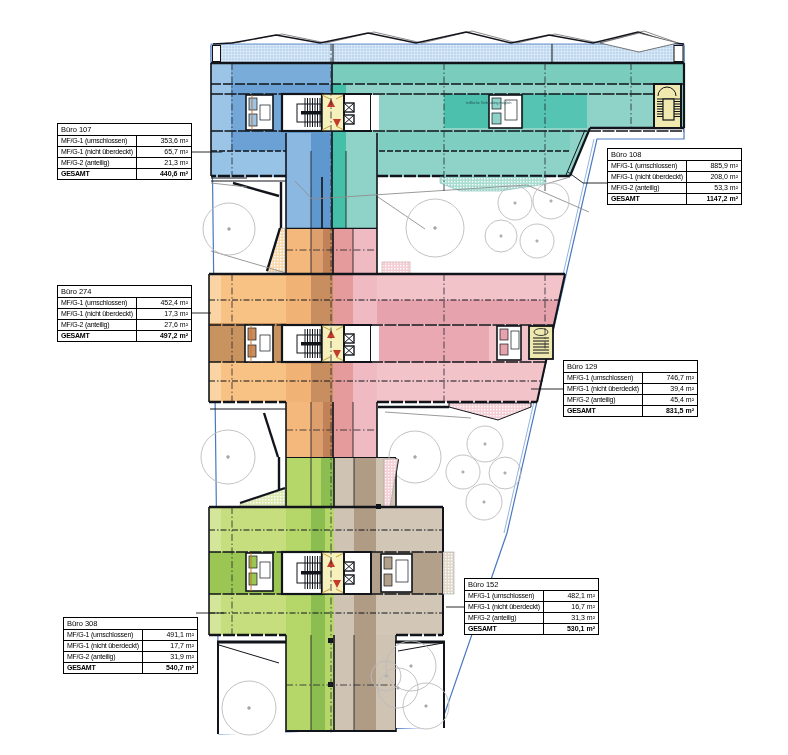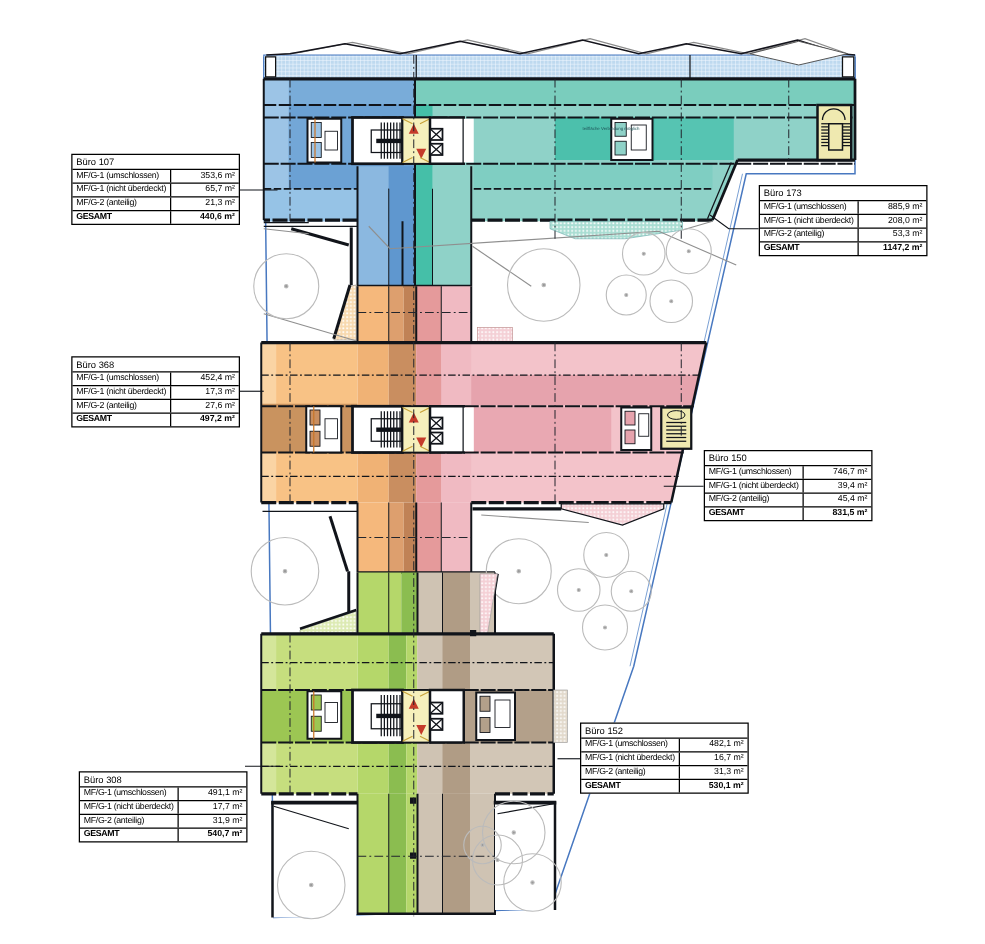--- a/index.html
+++ b/index.html
@@ -553,61 +553,61 @@
         <div class="lab">MF/G-2 (anteilig)</div>
         <div class="val">21,3 m²</div>
       </div>
 <div class="rw b">
         <div class="lab">GESAMT</div>
         <div class="val">440,6 m²</div>
       </div>
 </div>
 
 <div class="tbl" style="left:607px;top:148px;">
-<div class="hd">Büro 173</div>
+<div class="hd">Büro 108</div>
 <div class="rw">
         <div class="lab">MF/G-1 (umschlossen)</div>
         <div class="val">885,9 m²</div>
       </div>
 <div class="rw">
         <div class="lab">MF/G-1 (nicht überdeckt)</div>
         <div class="val">208,0 m²</div>
       </div>
 <div class="rw">
         <div class="lab">MF/G-2 (anteilig)</div>
         <div class="val">53,3 m²</div>
       </div>
 <div class="rw b">
         <div class="lab">GESAMT</div>
         <div class="val">1147,2 m²</div>
       </div>
 </div>
 
 <div class="tbl" style="left:57px;top:285px;">
-<div class="hd">Büro 368</div>
+<div class="hd">Büro 274</div>
 <div class="rw">
         <div class="lab">MF/G-1 (umschlossen)</div>
         <div class="val">452,4 m²</div>
       </div>
 <div class="rw">
         <div class="lab">MF/G-1 (nicht überdeckt)</div>
         <div class="val">17,3 m²</div>
       </div>
 <div class="rw">
         <div class="lab">MF/G-2 (anteilig)</div>
         <div class="val">27,6 m²</div>
       </div>
 <div class="rw b">
         <div class="lab">GESAMT</div>
         <div class="val">497,2 m²</div>
       </div>
 </div>
 
 <div class="tbl" style="left:563px;top:360px;">
-<div class="hd">Büro 150</div>
+<div class="hd">Büro 129</div>
 <div class="rw">
         <div class="lab">MF/G-1 (umschlossen)</div>
         <div class="val">746,7 m²</div>
       </div>
 <div class="rw">
         <div class="lab">MF/G-1 (nicht überdeckt)</div>
         <div class="val">39,4 m²</div>
       </div>
 <div class="rw">
         <div class="lab">MF/G-2 (anteilig)</div>

